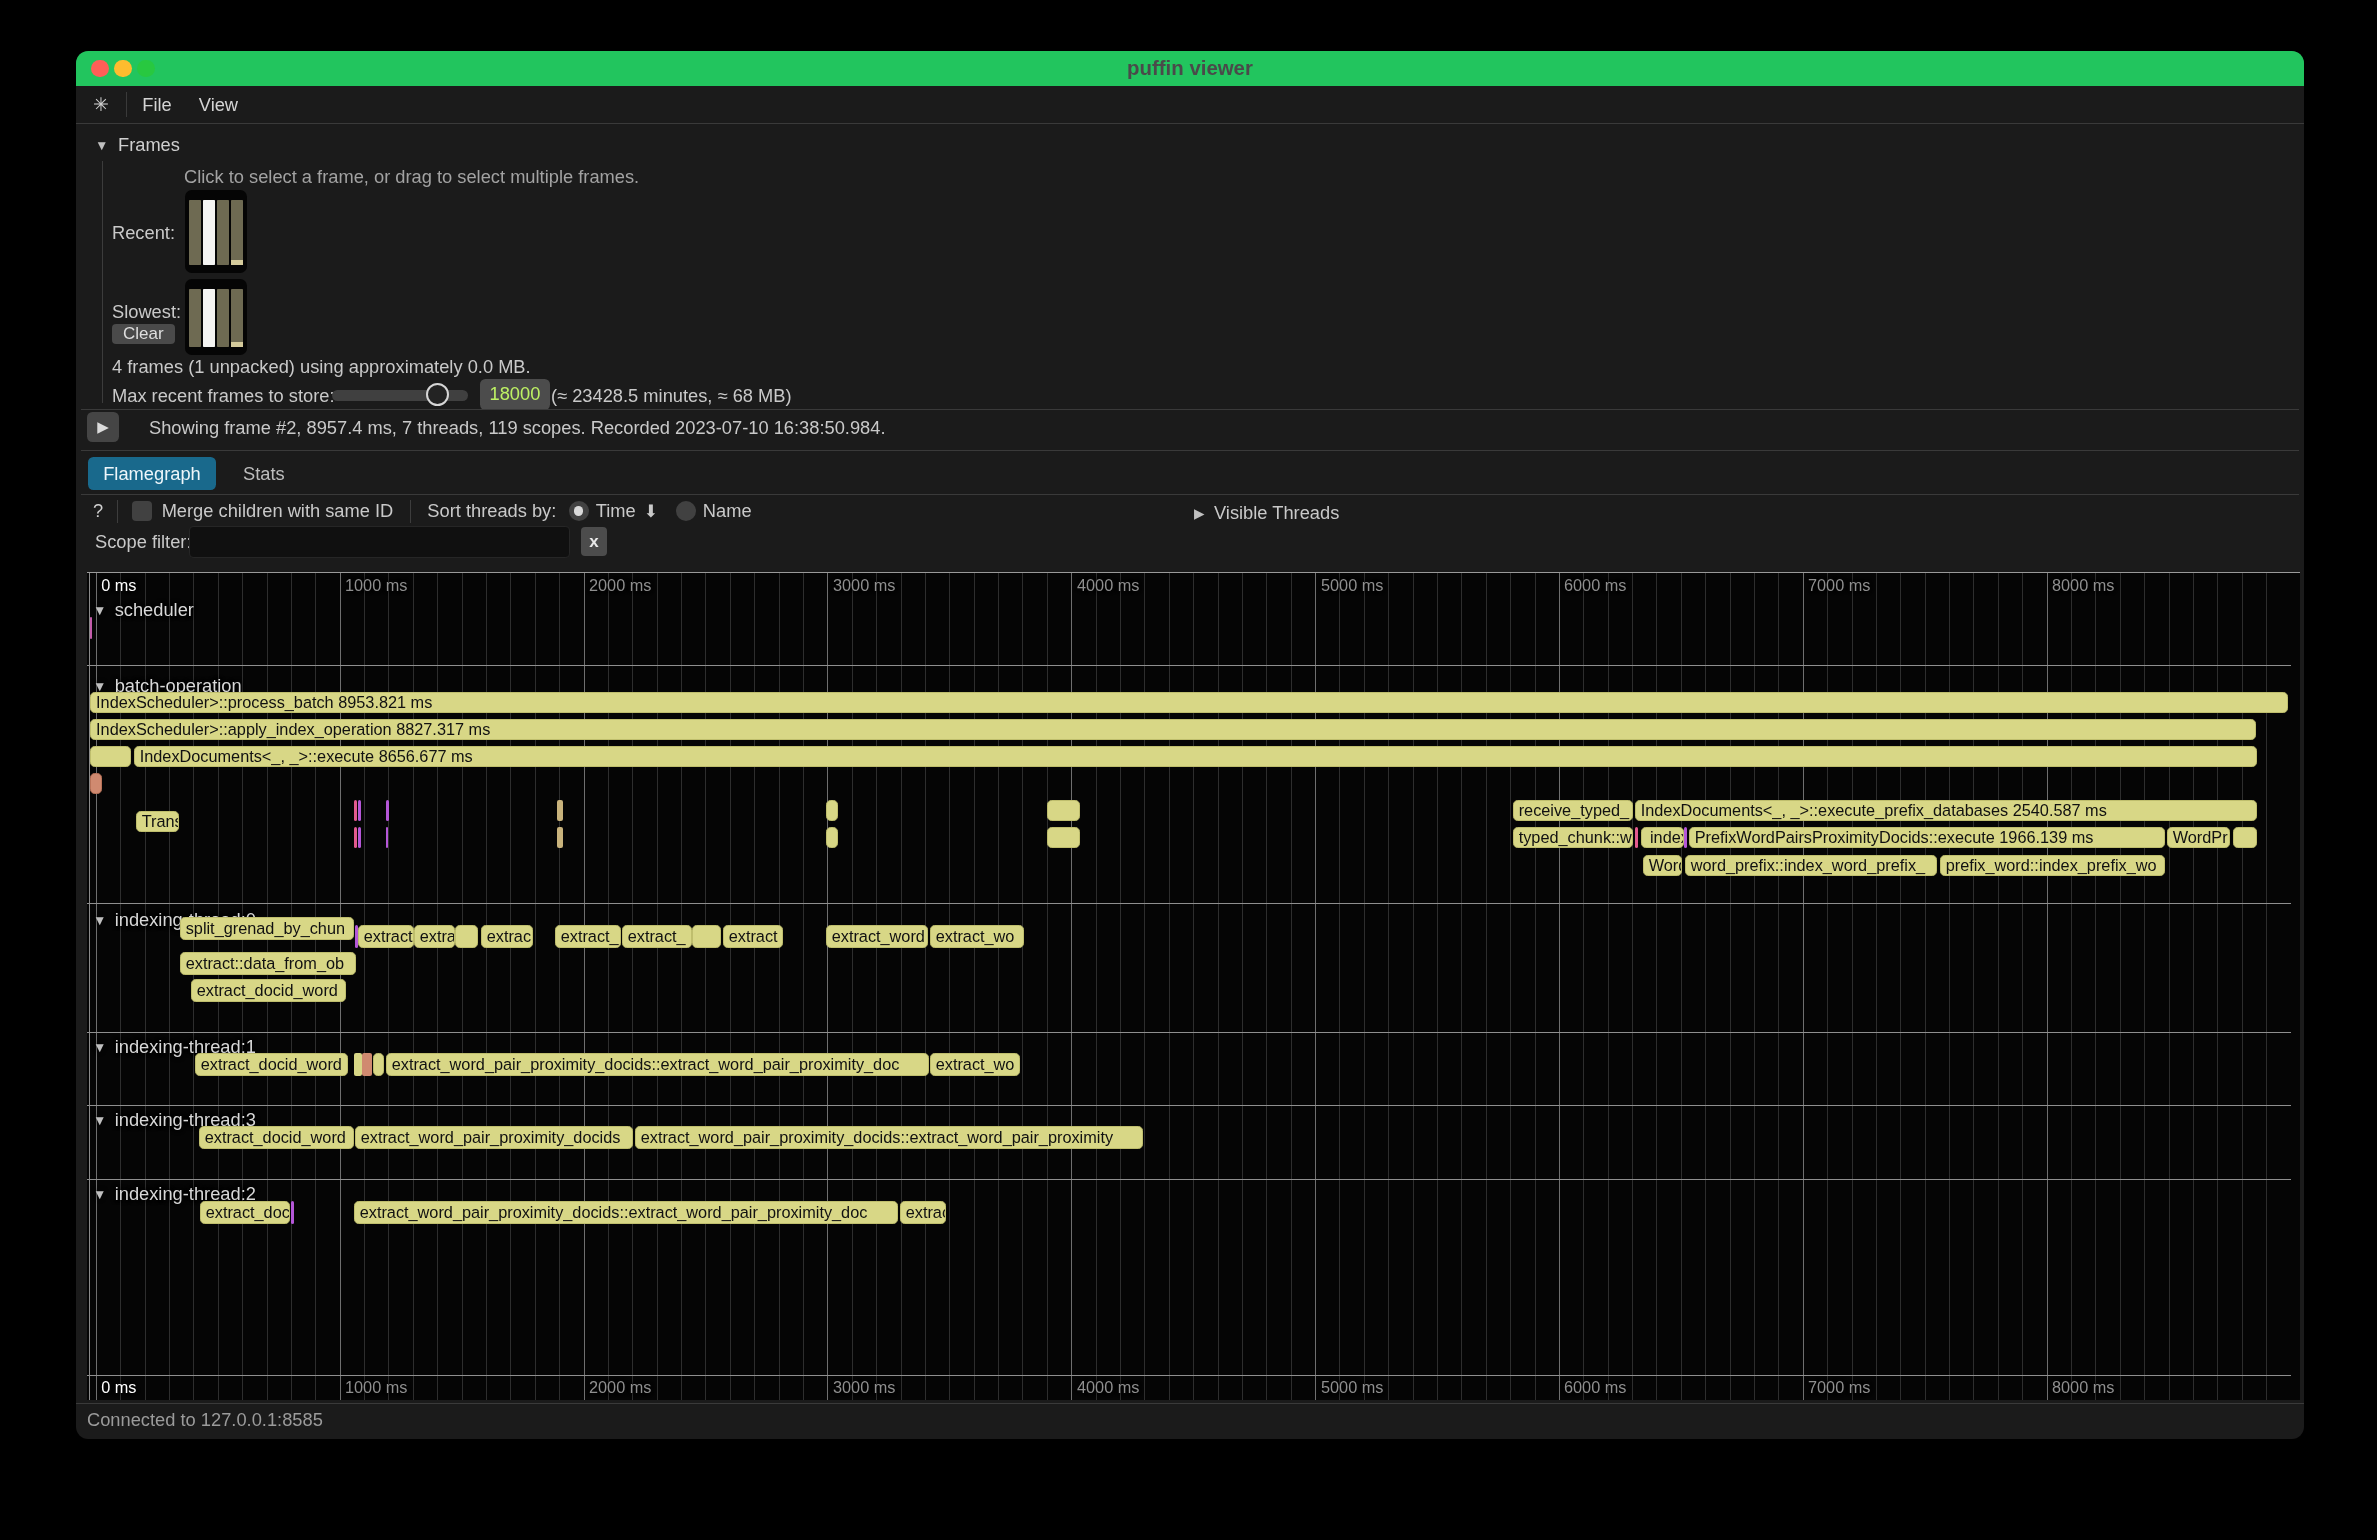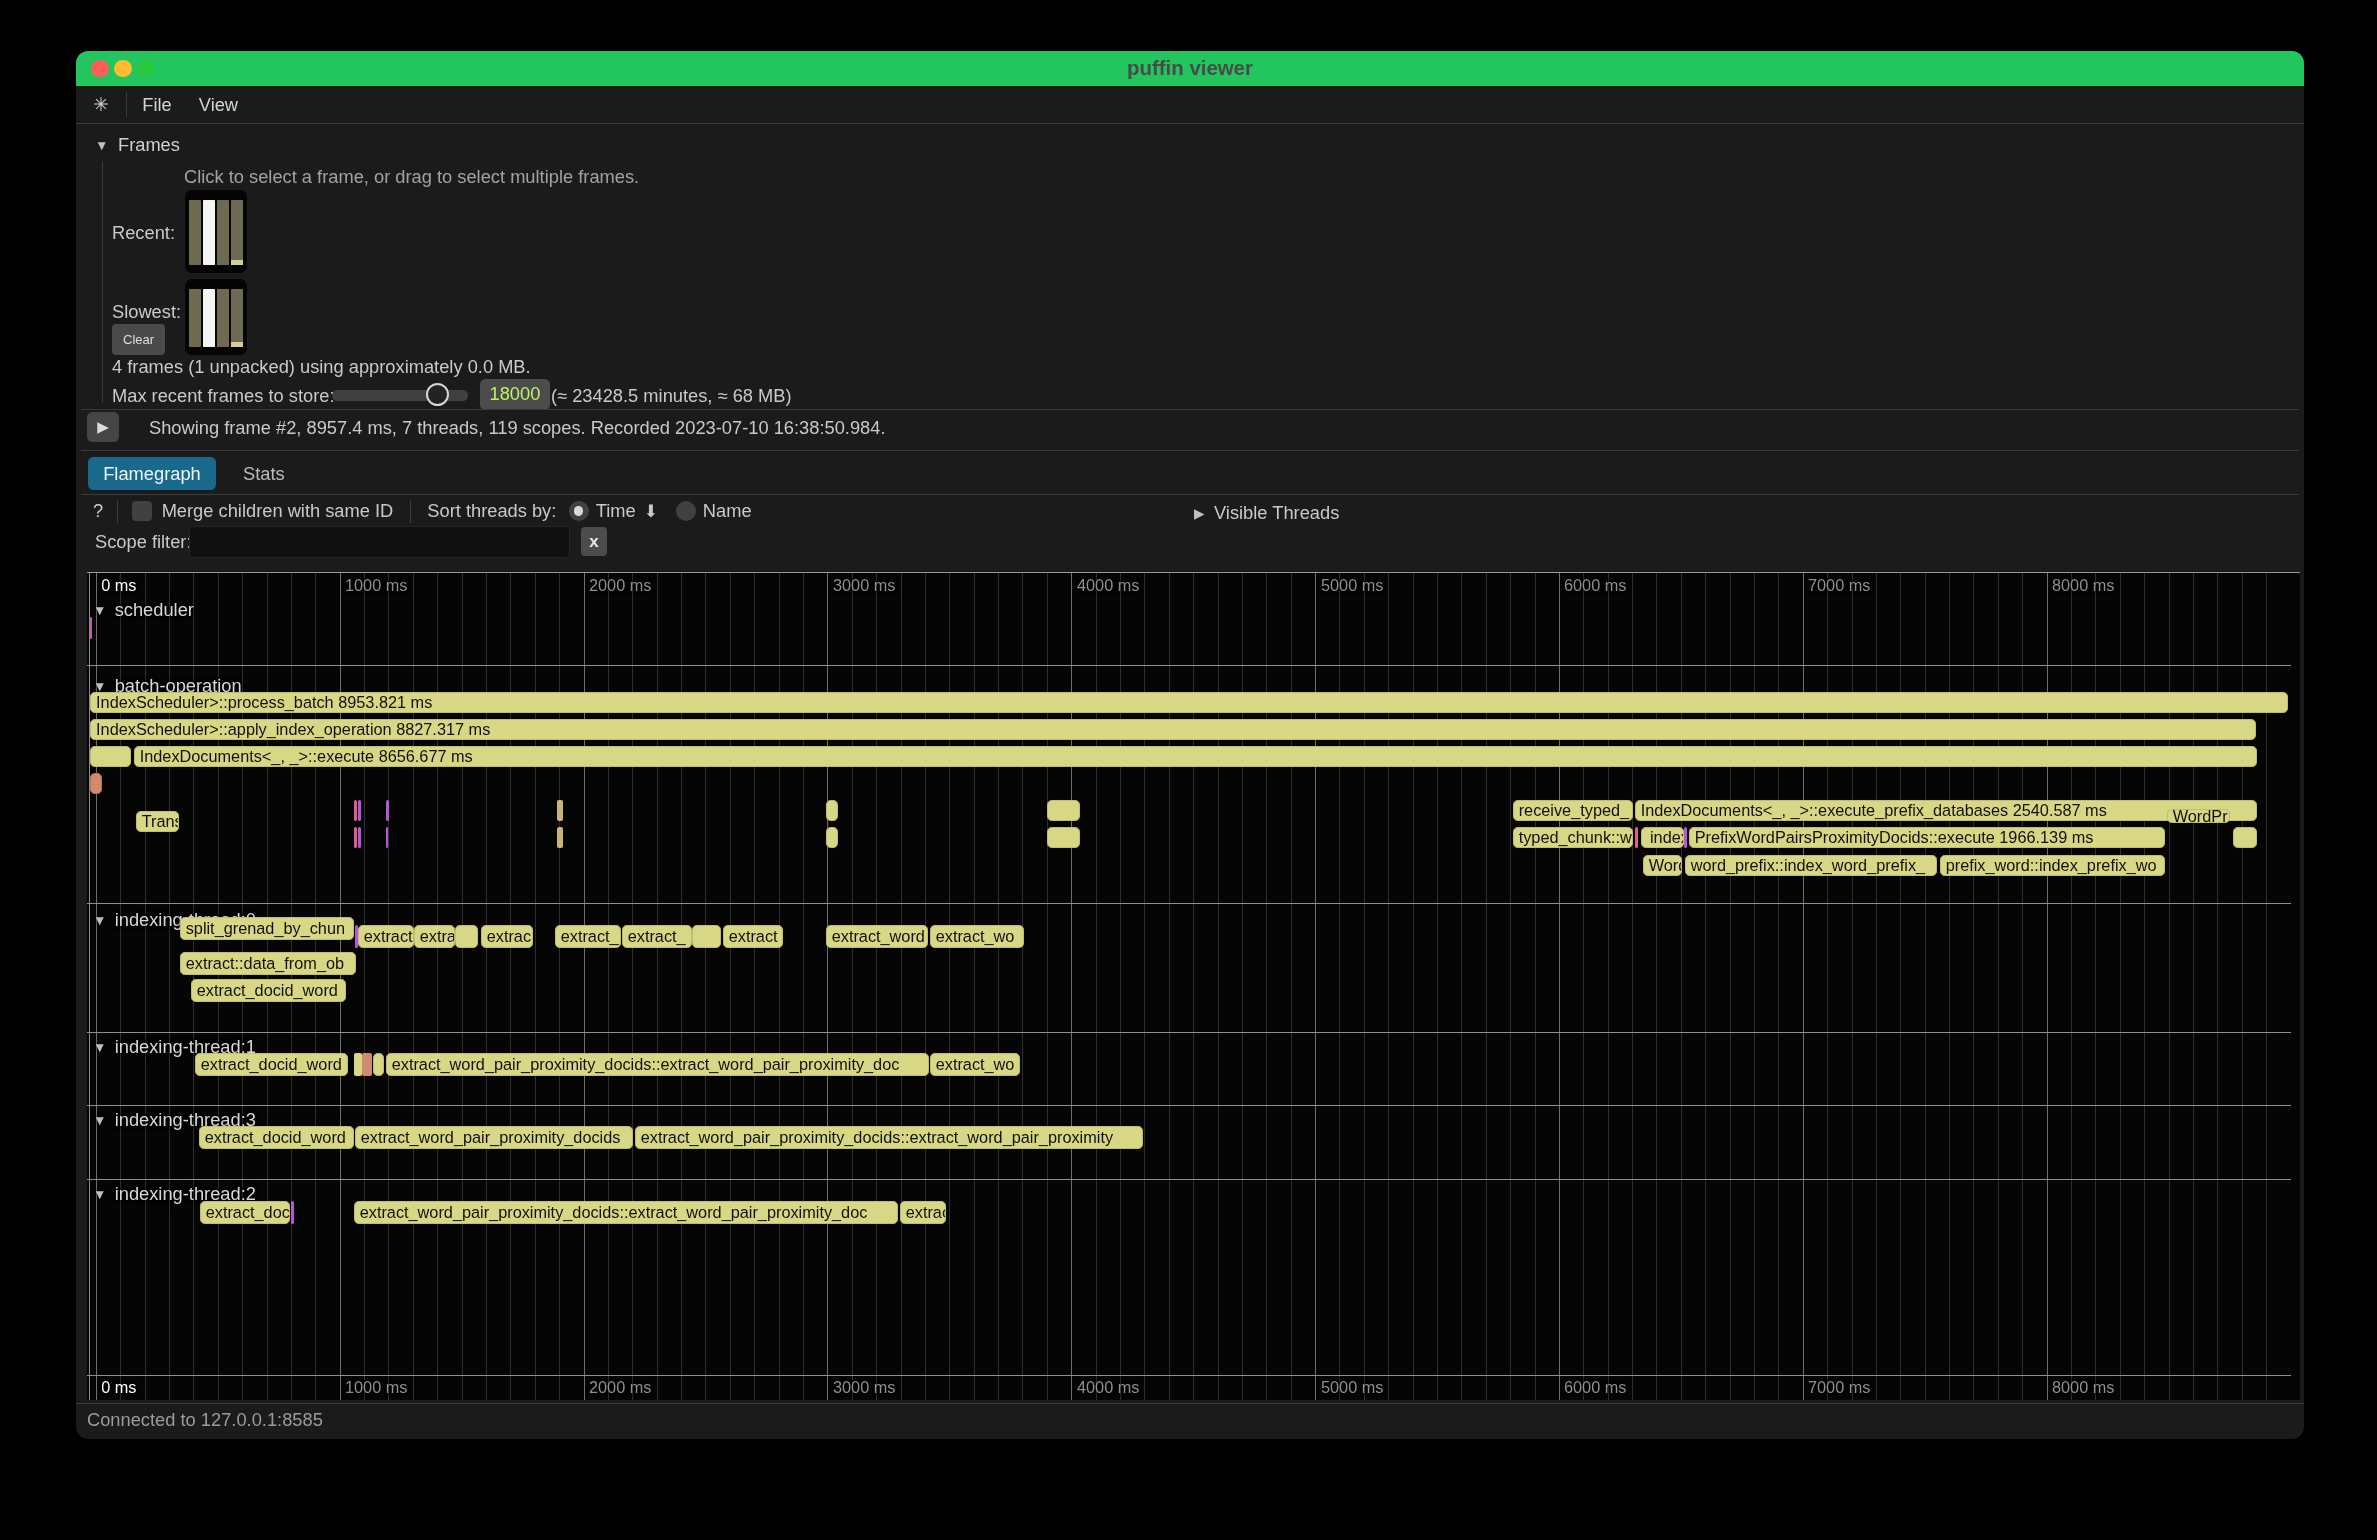--- a/index.html
+++ b/index.html
@@ -30,21 +30,21 @@
   .thumb{position:absolute;background:#050505;border-radius:6.8px;display:flex;gap:2.7px;
     padding:9.5px 4.1px 8.1px 4.1px;box-sizing:border-box;}
   .stripe{width:11.5px;height:100%;background:#6e6a52;border-radius:0.7px;position:relative;}
   .stripe.white{background:#f4f4f2;}
   .stripe.tan-tip::after{content:"";position:absolute;left:0;right:0;bottom:0;height:4.7px;background:#d5cb9c;}
   .recent-label{position:absolute;left:36px;top:171px;}
   .recent-thumb{left:109px;top:139px;width:62px;height:83px;}
   .slowest-label{position:absolute;left:36px;top:250px;}
   .slowest-thumb{left:109px;top:228px;width:62px;height:76px;}
   .clear-btn{position:absolute;left:36px;top:273px;background:#4a4a4a;border-radius:4.1px;
-    color:#dedede;font-size:13px;padding:8px 11px;}
+    color:#dedede;font-size:17px;padding:0 11px;}
   .summary{position:absolute;left:36px;top:305px;}
   .maxrow{position:absolute;left:0;top:327px;width:100%;height:34px;}
   .maxrow .mlabel{position:absolute;left:36px;top:6.8px;}
   .slider-track{position:absolute;left:256px;top:12.2px;width:136px;height:11px;background:#404040;border-radius:5.4px;}
   .slider-knob{position:absolute;left:94px;top:-6.8px;width:23px;height:23px;border-radius:50%;
     background:#232323;border:2.7px solid #d6d6d6;box-sizing:border-box;}
   .valuebox{position:absolute;left:404px;top:1.4px;background:#4c4c4c;border-radius:5.4px;
     color:#bef264;font-size:18.3px;padding:4.1px 9.5px;}
   .approx{position:absolute;left:475px;top:6.8px;}
   .hline{position:absolute;left:5.4px;right:5.4px;height:1.4px;background:#3a3a3a;}
@@ -354,21 +354,21 @@
       <div class="flame-bar c-violet tick" style="left: 271px; top: 254px; width: 3.4px; height: 21px;"></div>
       <div class="flame-bar c-violet tick" style="left: 299px; top: 254px; width: 2px; height: 21px;"></div>
       <div class="flame-bar c-tan tick" style="left: 470px; top: 254px; width: 6.1px; height: 21px;"></div>
       <div class="flame-bar" style="left: 739px; top: 254px; width: 12.2px; height: 21px;"></div>
       <div class="flame-bar" style="left: 960px; top: 254px; width: 33px; height: 21px;"></div>
       <div class="flame-bar" style="left: 1426px; top: 254px; width: 120px; height: 21px;">typed_chunk::w</div>
       <div class="flame-bar c-pink tick" style="left: 1548px; top: 254px; width: 3.4px; height: 21px;"></div>
       <div class="flame-bar" style="left: 1554px; top: 254px; width: 43px; height: 21px; padding-left: 8px;">index</div>
       <div class="flame-bar c-violet tick" style="left: 1597px; top: 254px; width: 3.4px; height: 21px;"></div>
       <div class="flame-bar" style="left: 1602px; top: 254px; width: 476px; height: 21px;">PrefixWordPairsProximityDocids::execute 1966.139 ms</div>
-      <div class="flame-bar" style="left: 2080px; top: 236px; width: 63px; height: 14px;">WordPr</div>
+      <div class="flame-bar" style="left: 2080px; top: 254px; width: 63px; height: 21px;">WordPr</div>
       <div class="flame-bar" style="left: 2146px; top: 254px; width: 24px; height: 21px;"></div>
       <div class="flame-bar" style="left: 1556px; top: 282px; width: 39px; height: 21px;">Word</div>
       <div class="flame-bar" style="left: 1598px; top: 282px; width: 252px; height: 21px;">word_prefix::index_word_prefix_</div>
       <div class="flame-bar" style="left: 1853px; top: 282px; width: 225px; height: 21px;">prefix_word::index_prefix_wo</div>
       <div class="flame-bar" style="left: 93px; top: 344px; width: 174px; height: 23px;">split_grenad_by_chun</div>
       <div class="flame-bar c-violet tick" style="left: 268px; top: 352px; width: 2.7px; height: 23px;"></div>
       <div class="flame-bar" style="left: 271px; top: 352px; width: 56px; height: 23px;">extract</div>
       <div class="flame-bar" style="left: 327px; top: 352px; width: 41px; height: 23px;">extra</div>
       <div class="flame-bar" style="left: 368px; top: 352px; width: 23px; height: 23px;"></div>
       <div class="flame-bar" style="left: 394px; top: 352px; width: 52px; height: 23px;">extrac</div>

